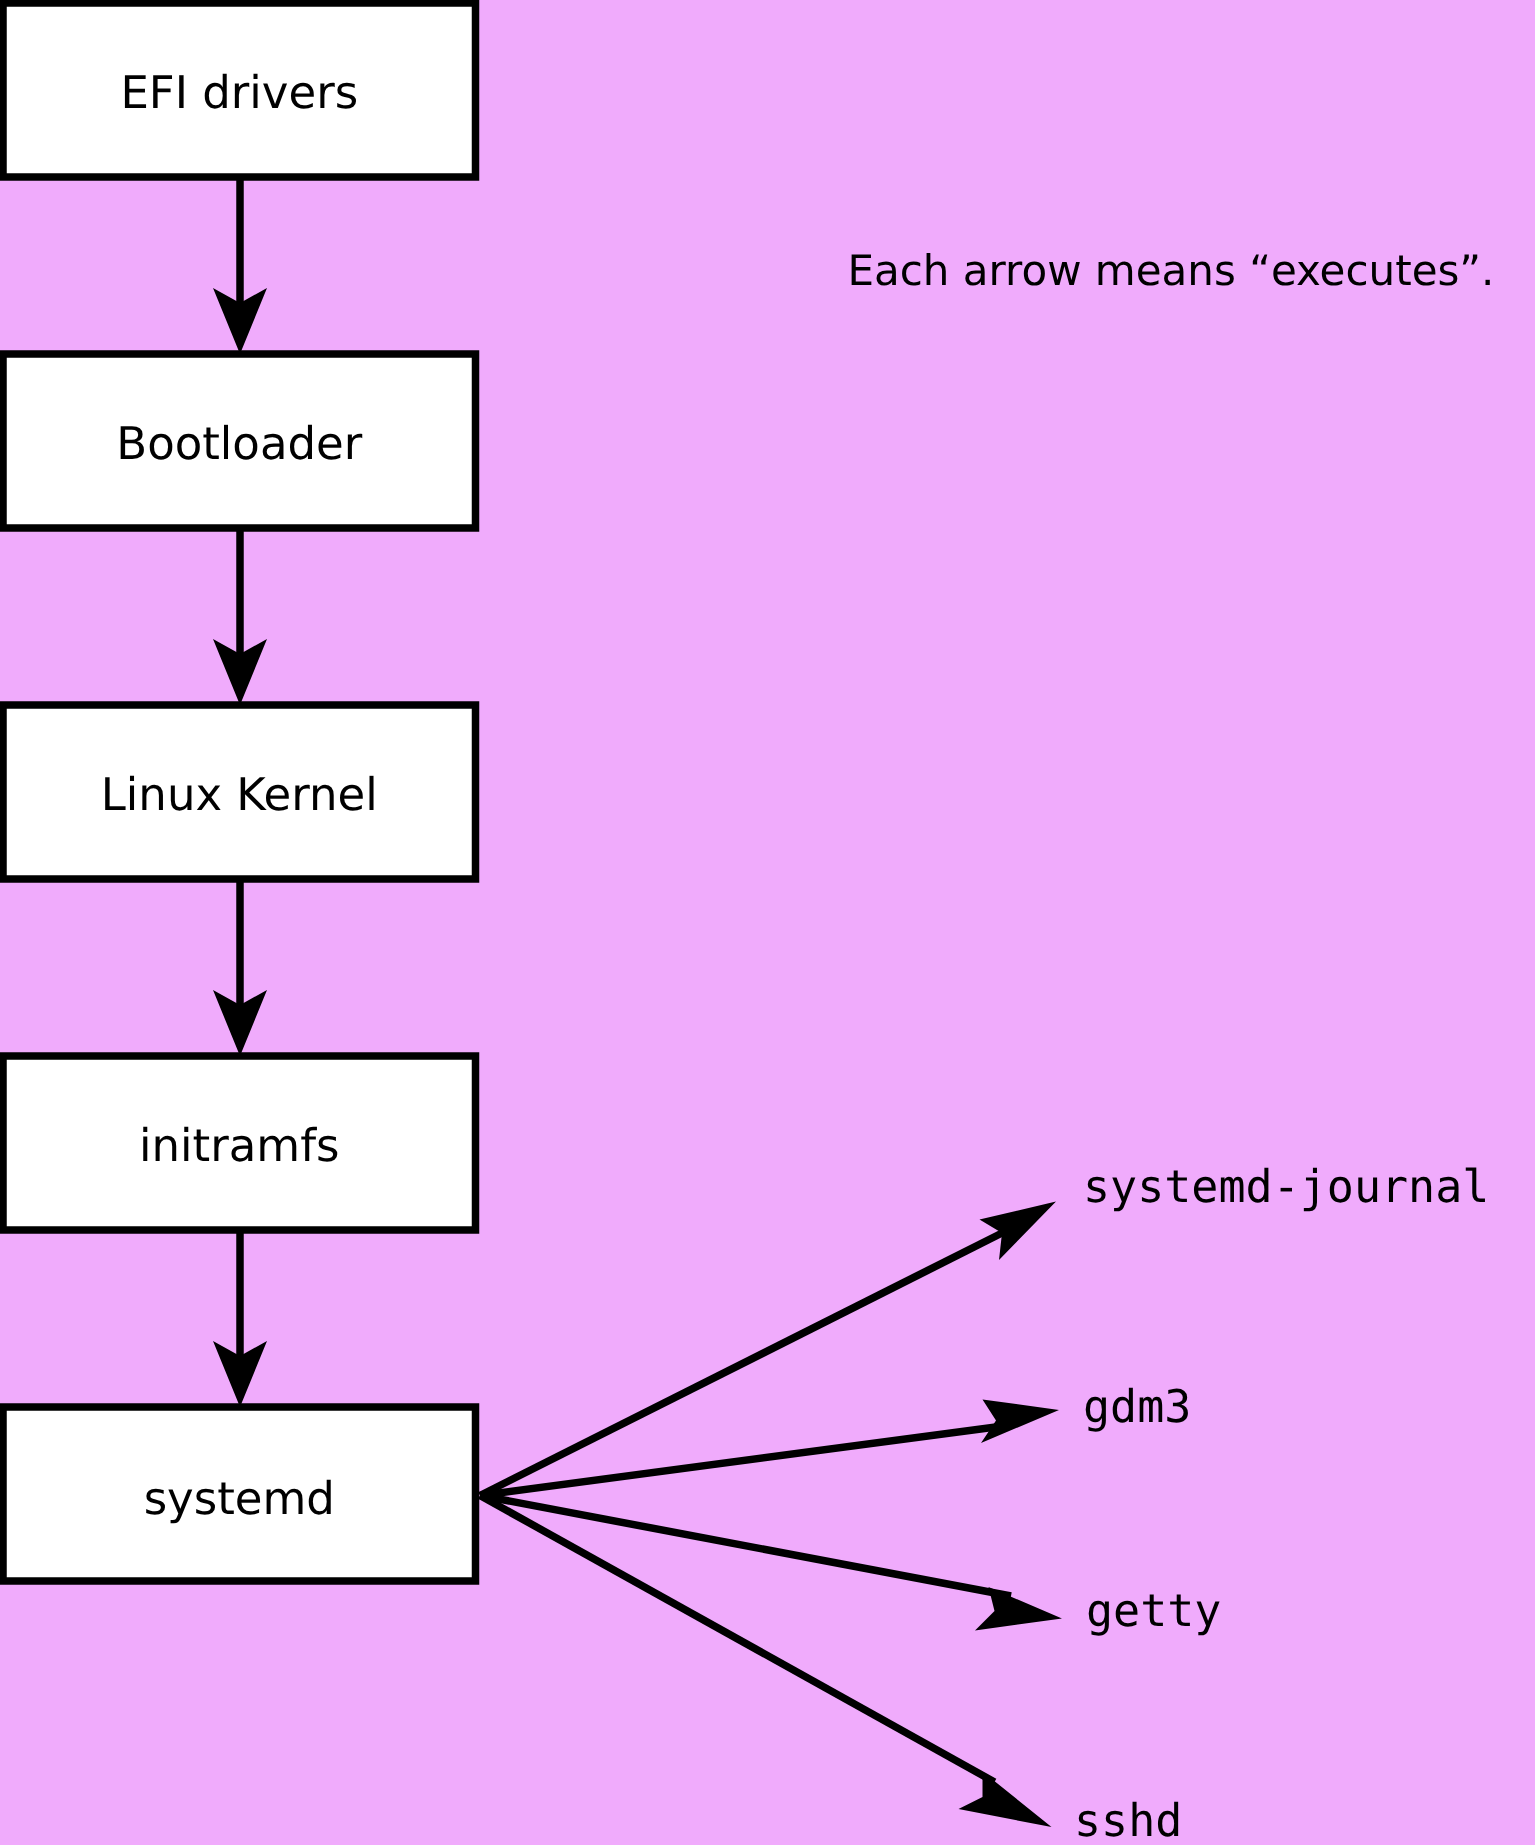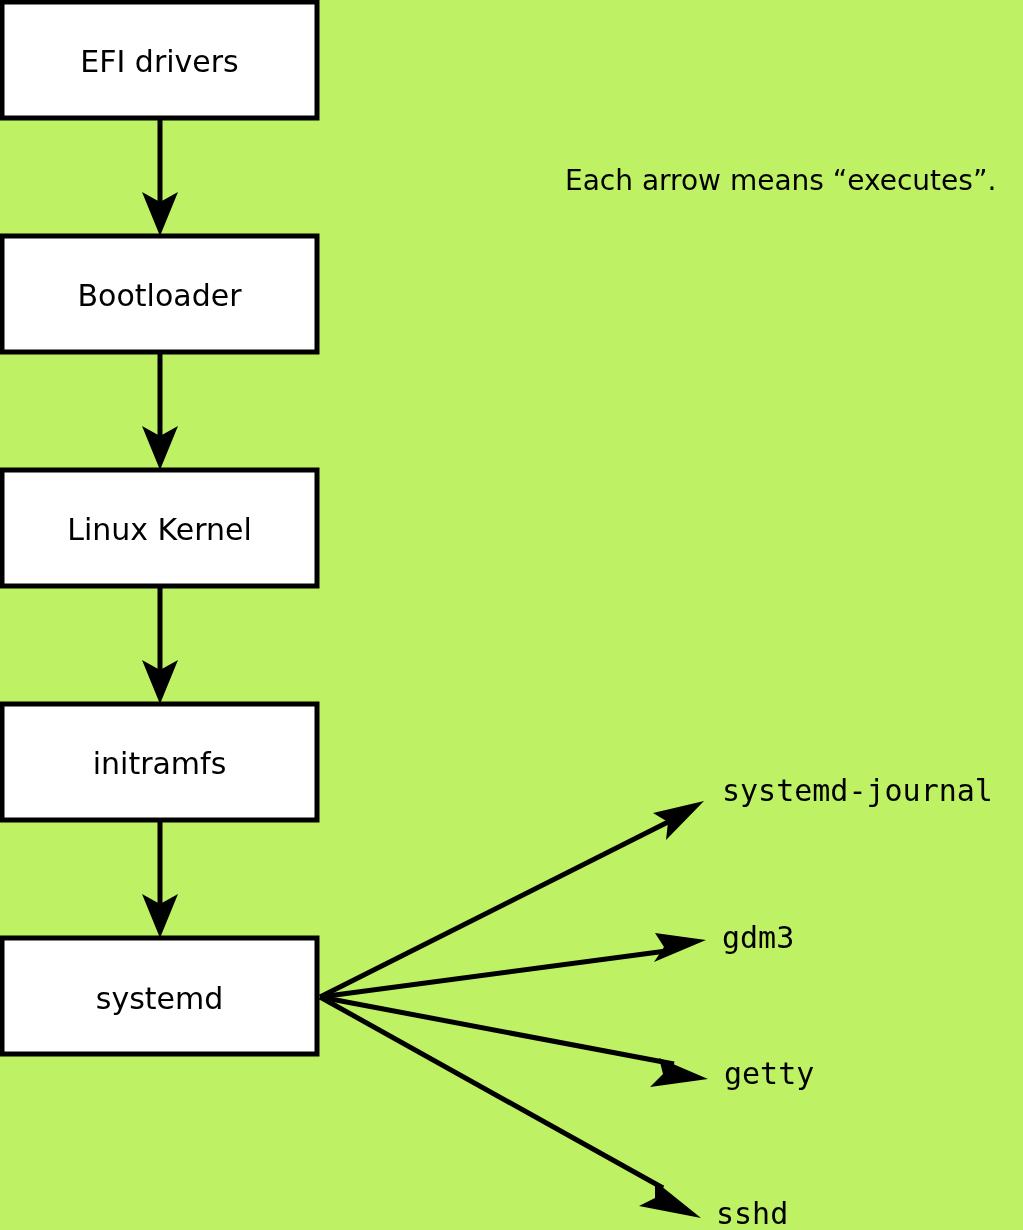--- a/index.html
+++ b/index.html
@@ -4,21 +4,21 @@
 <style>
   html, body {
     margin: 0;
     padding: 0;
     background: #ffffff;
   }
   #diagram-root {
     position: relative;
     width: 1023px;
     height: 1230px;
-    background: #bef264;
+    background: #f0abfc;
     overflow: hidden;
     font-family: "DejaVu Sans", "Liberation Sans", sans-serif;
   }
   #flow-svg {
     position: absolute;
     left: 0;
     top: 0;
     width: 1023px;
     height: 1230px;
   }

